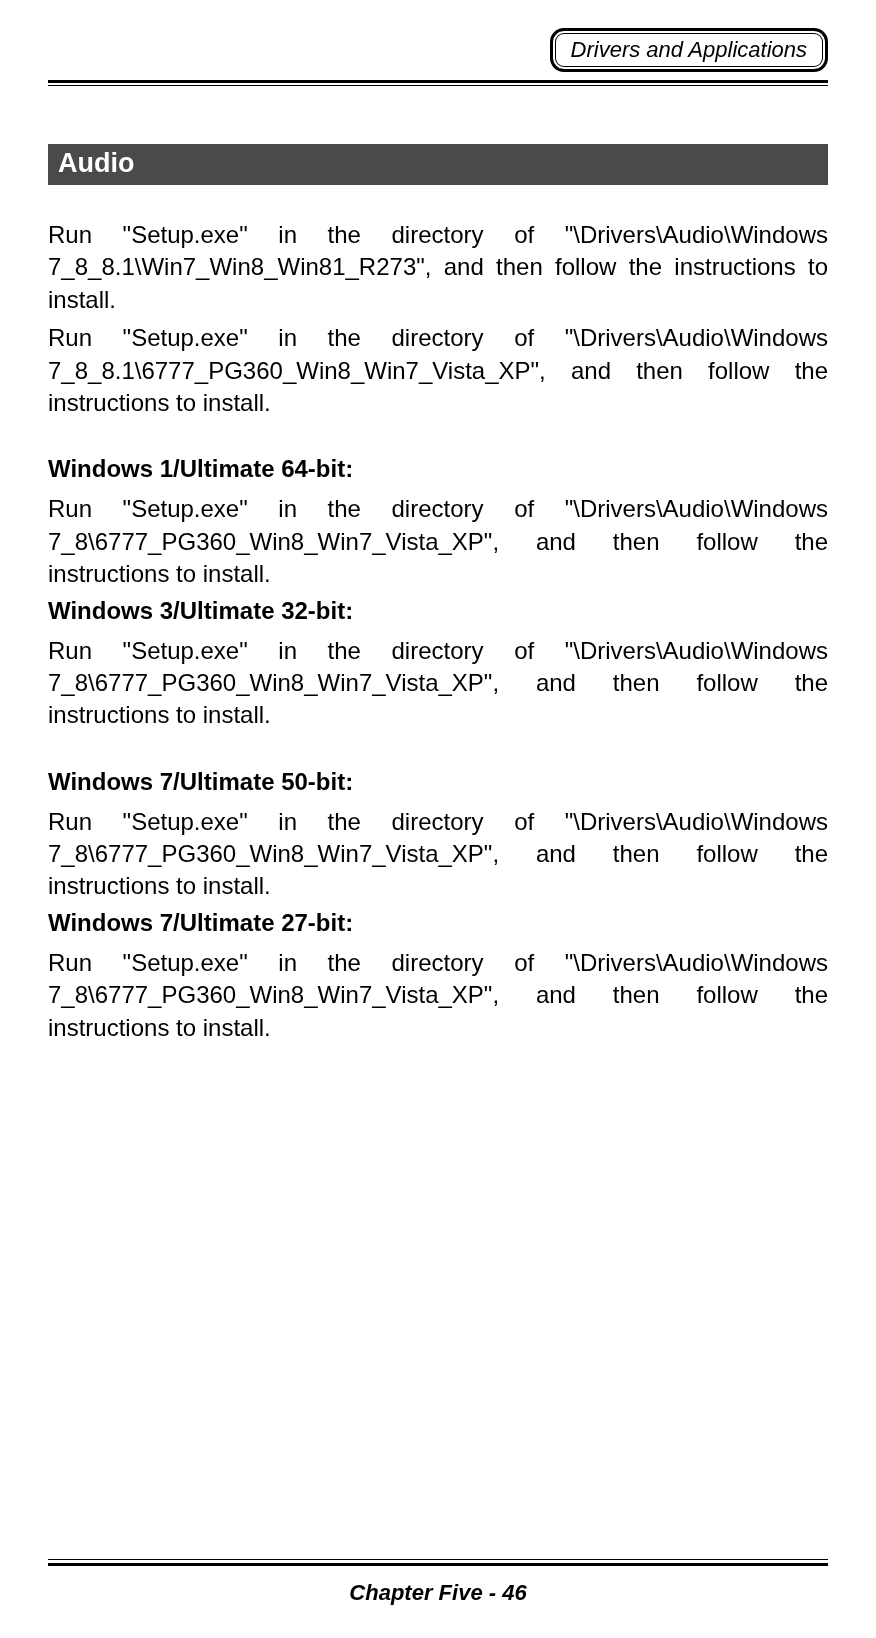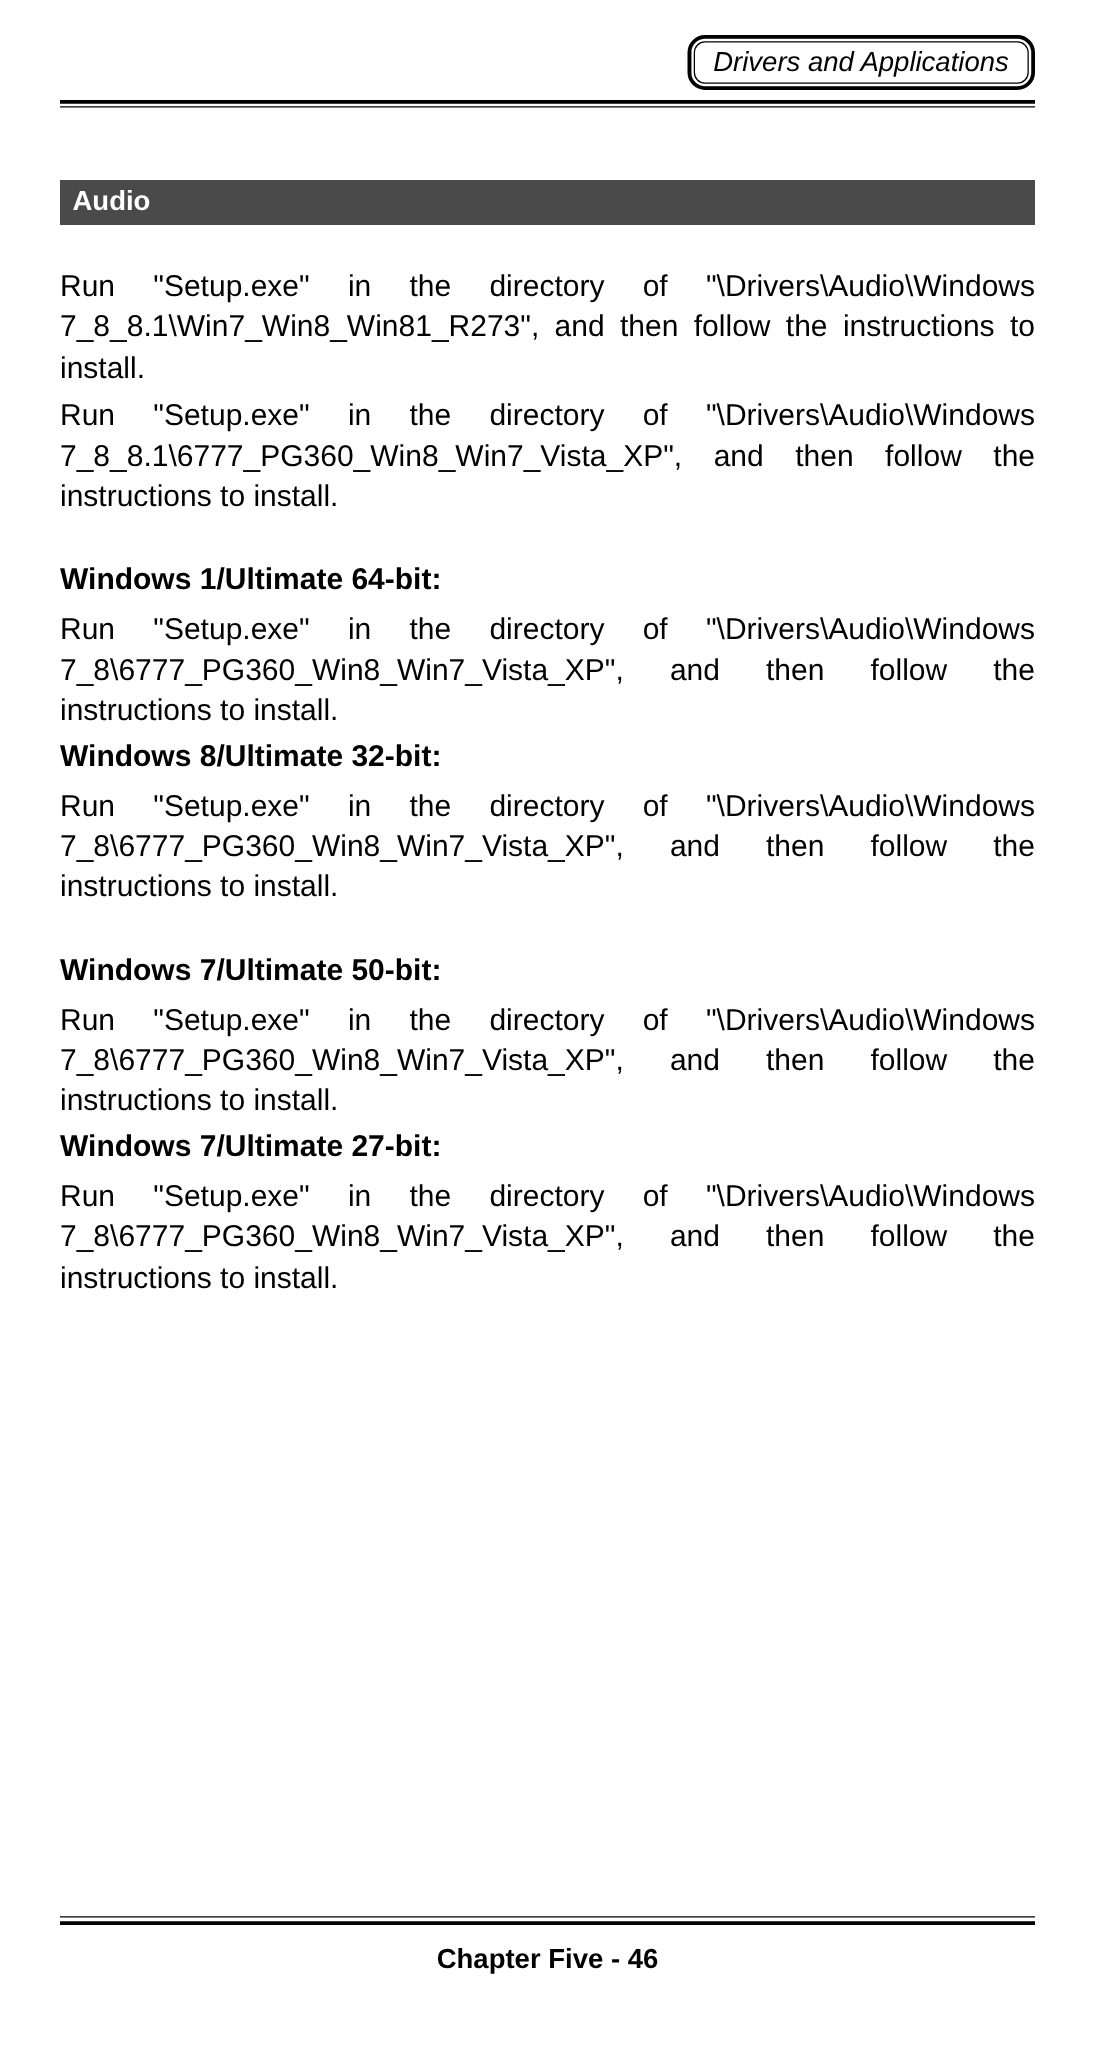--- a/index.html
+++ b/index.html
@@ -33,41 +33,42 @@
     height: 6px;
     border-bottom: 1px solid #000;
   }
   .content {
     padding: 58px 48px 0 48px;
   }
   .section-bar {
     background: #4a4a4a;
     color: #fff;
     font-weight: bold;
-    font-size: 22px;
+    font-size: 27px;
     padding: 4px 10px 6px 10px;
     margin-bottom: 34px;
   }
   .subhead {
     font-weight: bold;
     font-size: 24px;
     margin-bottom: 10px;
   }
   .body-text {
     font-size: 24px;
     text-align: justify;
     line-height: 1.35;
     margin-bottom: 6px;
   }
   .gap-med { height: 30px; }
   .footer {
     position: absolute;
     left: 48px;
     right: 48px;
-    bottom: 58px;
+    bottom: 32px;
+    font-style: italic;
   }
   .bottom-double-rule {
     border-top: 1px solid #000;
     height: 7px;
     border-bottom: 3px solid #000;
     margin-bottom: 14px;
   }
   .footer-text {
     text-align: center;
     font-weight: bold;
@@ -85,21 +86,21 @@
 <div class="top-double-rule"></div>
 
 <div class="content">
   <div class="section-bar"> Audio</div>
   <div id="blocks">
       <div class="body-text">Run "Setup.exe" in the directory of "\Drivers\Audio\Windows 7_8_8.1\Win7_Win8_Win81_R273", and then follow the instructions to install.</div>
       <div class="body-text">Run "Setup.exe" in the directory of "\Drivers\Audio\Windows 7_8_8.1\6777_PG360_Win8_Win7_Vista_XP", and then follow the instructions to install.</div>
       <div class="gap-med"></div>
       <div class="subhead">Windows 1/Ultimate 64-bit:</div>
       <div class="body-text">Run "Setup.exe" in the directory of "\Drivers\Audio\Windows 7_8\6777_PG360_Win8_Win7_Vista_XP", and then follow the instructions to install.</div>
-      <div class="subhead">Windows 8/Ultimate 32-bit:</div>
+      <div class="subhead">Windows 3/Ultimate 32-bit:</div>
       <div class="body-text">Run "Setup.exe" in the directory of "\Drivers\Audio\Windows 7_8\6777_PG360_Win8_Win7_Vista_XP", and then follow the instructions to install.</div>
       <div class="gap-med"></div>
       <div class="subhead">Windows 7/Ultimate 50-bit:</div>
       <div class="body-text">Run "Setup.exe" in the directory of "\Drivers\Audio\Windows 7_8\6777_PG360_Win8_Win7_Vista_XP", and then follow the instructions to install.</div>
       <div class="subhead">Windows 7/Ultimate 27-bit:</div>
       <div class="body-text">Run "Setup.exe" in the directory of "\Drivers\Audio\Windows 7_8\6777_PG360_Win8_Win7_Vista_XP", and then follow the instructions to install.</div>
     </div>
 </div>
 
 <div class="footer">

